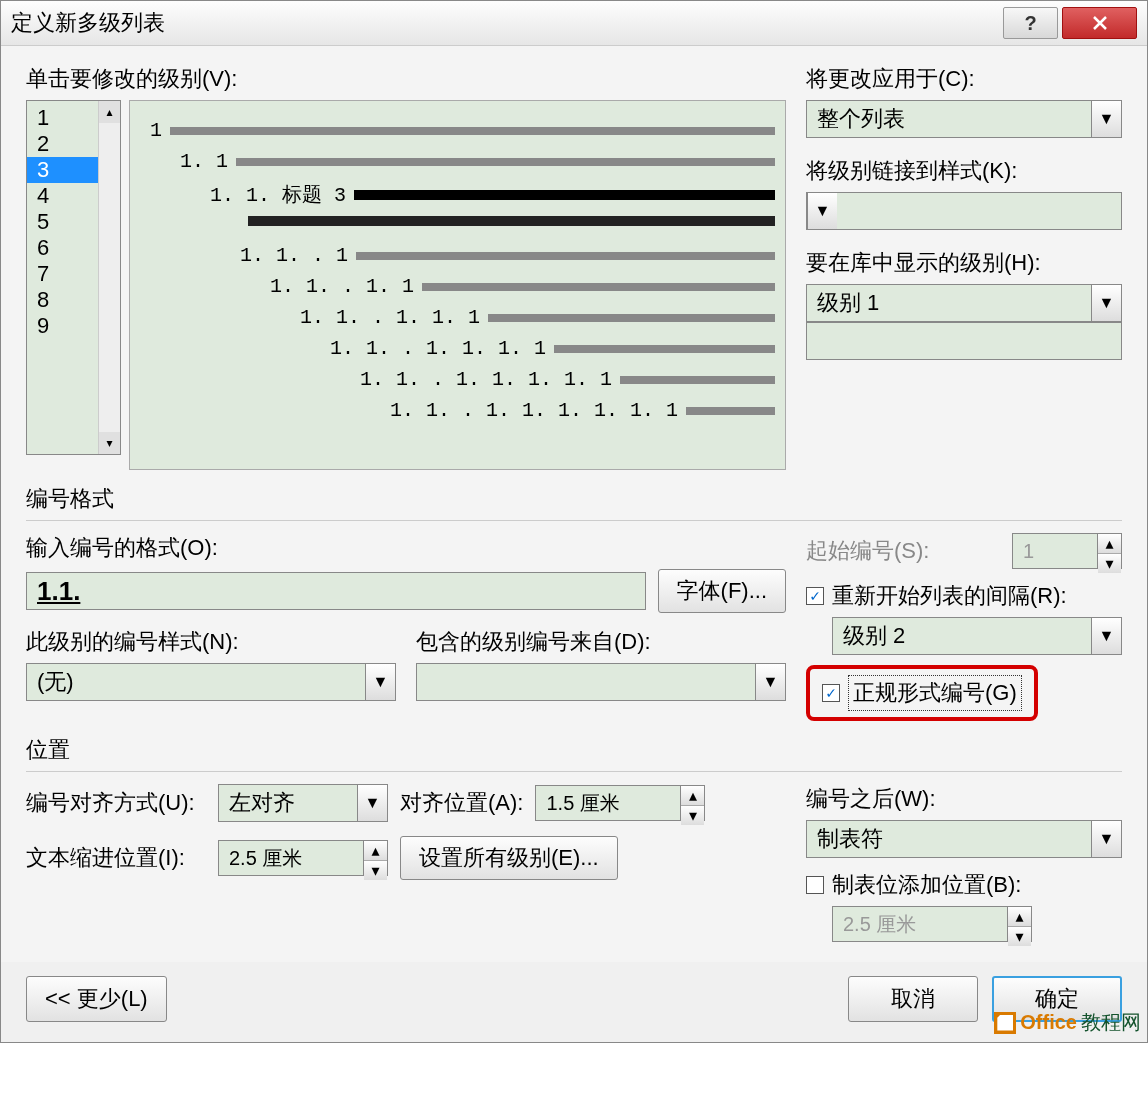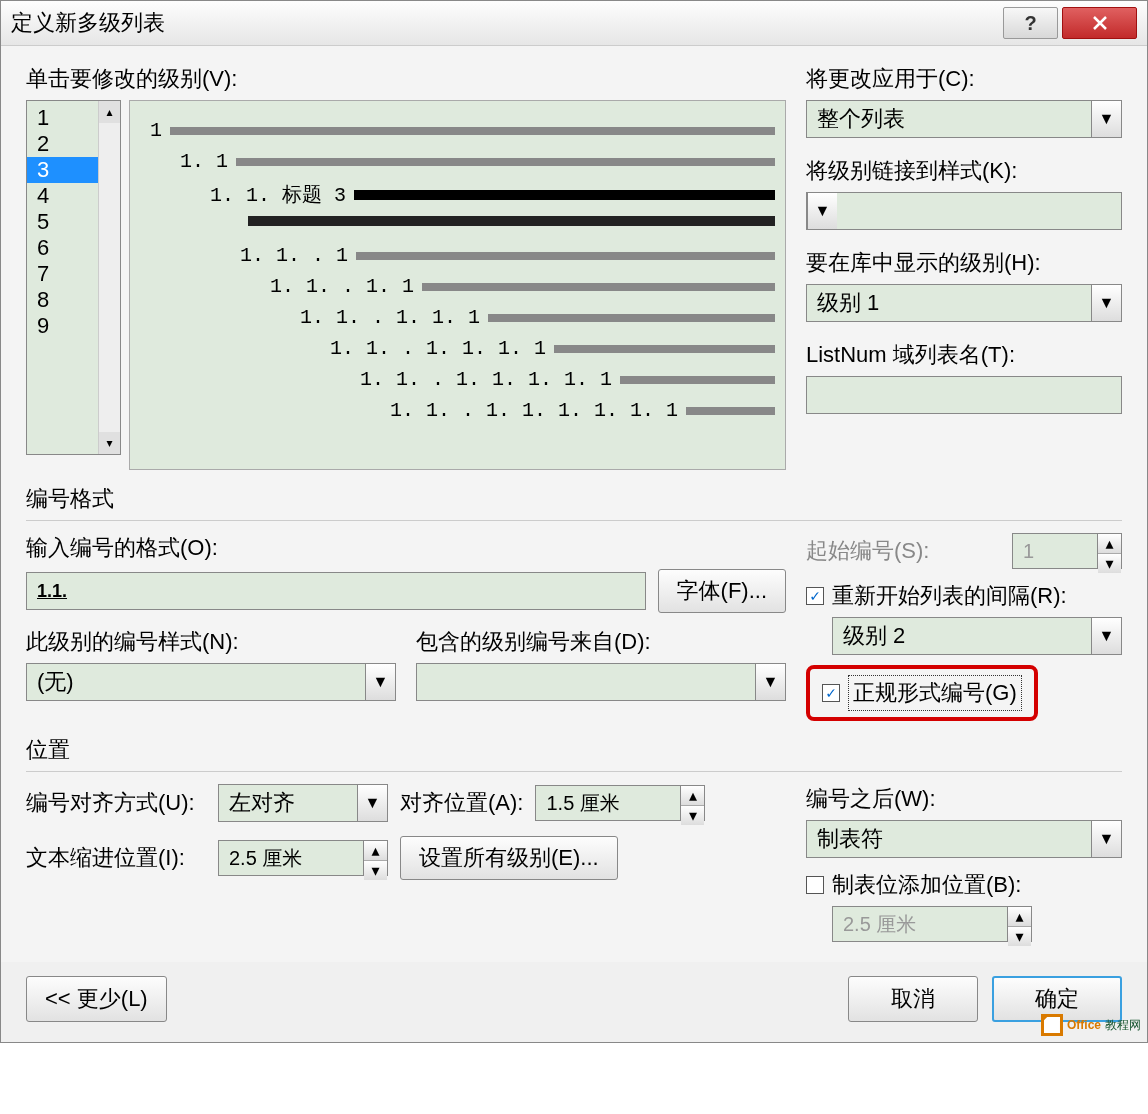--- a/index.html
+++ b/index.html
@@ -23,39 +23,39 @@
 .scrollbar .arrow { height:22px; background:#e0e0e0; text-align:center; font-size:12px; line-height:22px; }
 .preview { flex:1; height:370px; border:1px solid #aaa; background:#dfeadd; padding:18px 10px 10px 20px; }
 .pline { display:flex; align-items:center; margin-bottom:8px; font-size:20px; }
 .pline .num { white-space:pre; font-family: "Courier New", monospace; font-size:20px; }
 .pline .bar { flex:1; height:8px; background:#888; margin-left:8px; }
 .pline .bar.bold { background:#000; height:10px; }
 .pline .bar.dark { background:#222; height:10px; }
 .dropdown { display:flex; border:1px solid #888; background:#dfeadd; height:38px; align-items:center; }
 .dropdown .ddtext { flex:1; padding:0 10px; font-size:22px; }
 .dropdown .ddbtn { width:30px; height:100%; border-left:1px solid #888; background:linear-gradient(#fff,#ddd); display:flex; align-items:center; justify-content:center; }
-.textbox { border:1px solid #888; background:#dfeadd; height:38px; padding:0 10px; font-size:18px; display:flex; align-items:center; }
+.textbox { border:1px solid #888; background:#dfeadd; height:38px; padding:0 10px; font-size:26px; display:flex; align-items:center; }
 .spinbox { display:flex; border:1px solid #888; background:#dfeadd; height:36px; }
 .spinbox .sptext { flex:1; padding:0 10px; font-size:20px; display:flex; align-items:center; }
 .spinbox.disabled .sptext { color:#999; }
 .spinbox .spinbtns { width:24px; display:flex; flex-direction:column; border-left:1px solid #888; }
 .spinbox .spin { flex:1; background:linear-gradient(#fff,#ddd); display:flex; align-items:center; justify-content:center; border-bottom:1px solid #aaa; }
 .spinbox .spin:last-child { border-bottom:none; }
 .button { border:1px solid #888; background:linear-gradient(#fdfdfd,#e2e2e2); padding:6px 18px; font-size:22px; border-radius:3px; display:inline-flex; align-items:center; }
 .highlight-box { border:4px solid #d40000; border-radius:8px; padding:6px 12px; display:inline-flex; align-items:center; gap:8px; }
 .chk { width:18px; height:18px; border:1px solid #555; background:#fff; display:inline-flex; align-items:center; justify-content:center; font-size:14px; color:#0066cc; }
 .chk.unchecked { color:transparent; }
 .fieldset { margin-top:14px; }
 .fslabel { font-size:22px; margin-bottom:6px; }
 .group-box { border-top:1px solid #ccc; padding-top:12px; margin-top:6px; }
 .footer { display:flex; padding:14px 25px 20px; gap:14px; }
 .footer .spacer { flex:1; }
 .okbtn { border:2px solid #3aa0e0; }
 .disabled-label { color:#888; }
-.watermark { position:absolute; right:6px; bottom:6px; font-size:12px; display:flex; align-items:center; gap:4px; }
+.watermark { position:absolute; right:6px; bottom:6px; font-size:20px; display:flex; align-items:center; gap:4px; }
 .watermark .w1 { color:#d97a00; font-weight:bold; }
 .watermark .w2 { color:#14532d; }
 .wicon { width:22px; height:22px; background:#d97a00; display:inline-block; position:relative; }
 .wicon::after { content:""; position:absolute; inset:3px; background:#fff; clip-path: polygon(20% 0,100% 0,100% 100%,0 100%,0 20%);}
 </style>
 </head>
 <body>
 
 <div class="dialog">
 
@@ -149,21 +149,20 @@
         <div class="dropdown">
           <div class="ddbtn">▼</div>
         </div>
 
         <div class="label" style="margin-top:18px;">要在库中显示的级别(H):</div>
         <div class="dropdown">
           <div class="ddtext">级别 1</div>
           <div class="ddbtn">▼</div>
         </div>
 
-        <div class="label" style="margin-top:18px;">ListNum 域列表名(T):</div>
         <div class="textbox"></div>
       </div>
     </div>
 
     <div class="fieldset">
       <div class="fslabel">编号格式</div>
       <div class="group-box">
         <div class="row">
           <div style="flex:0 0 760px;">
             <div class="label">输入编号的格式(O):</div>

